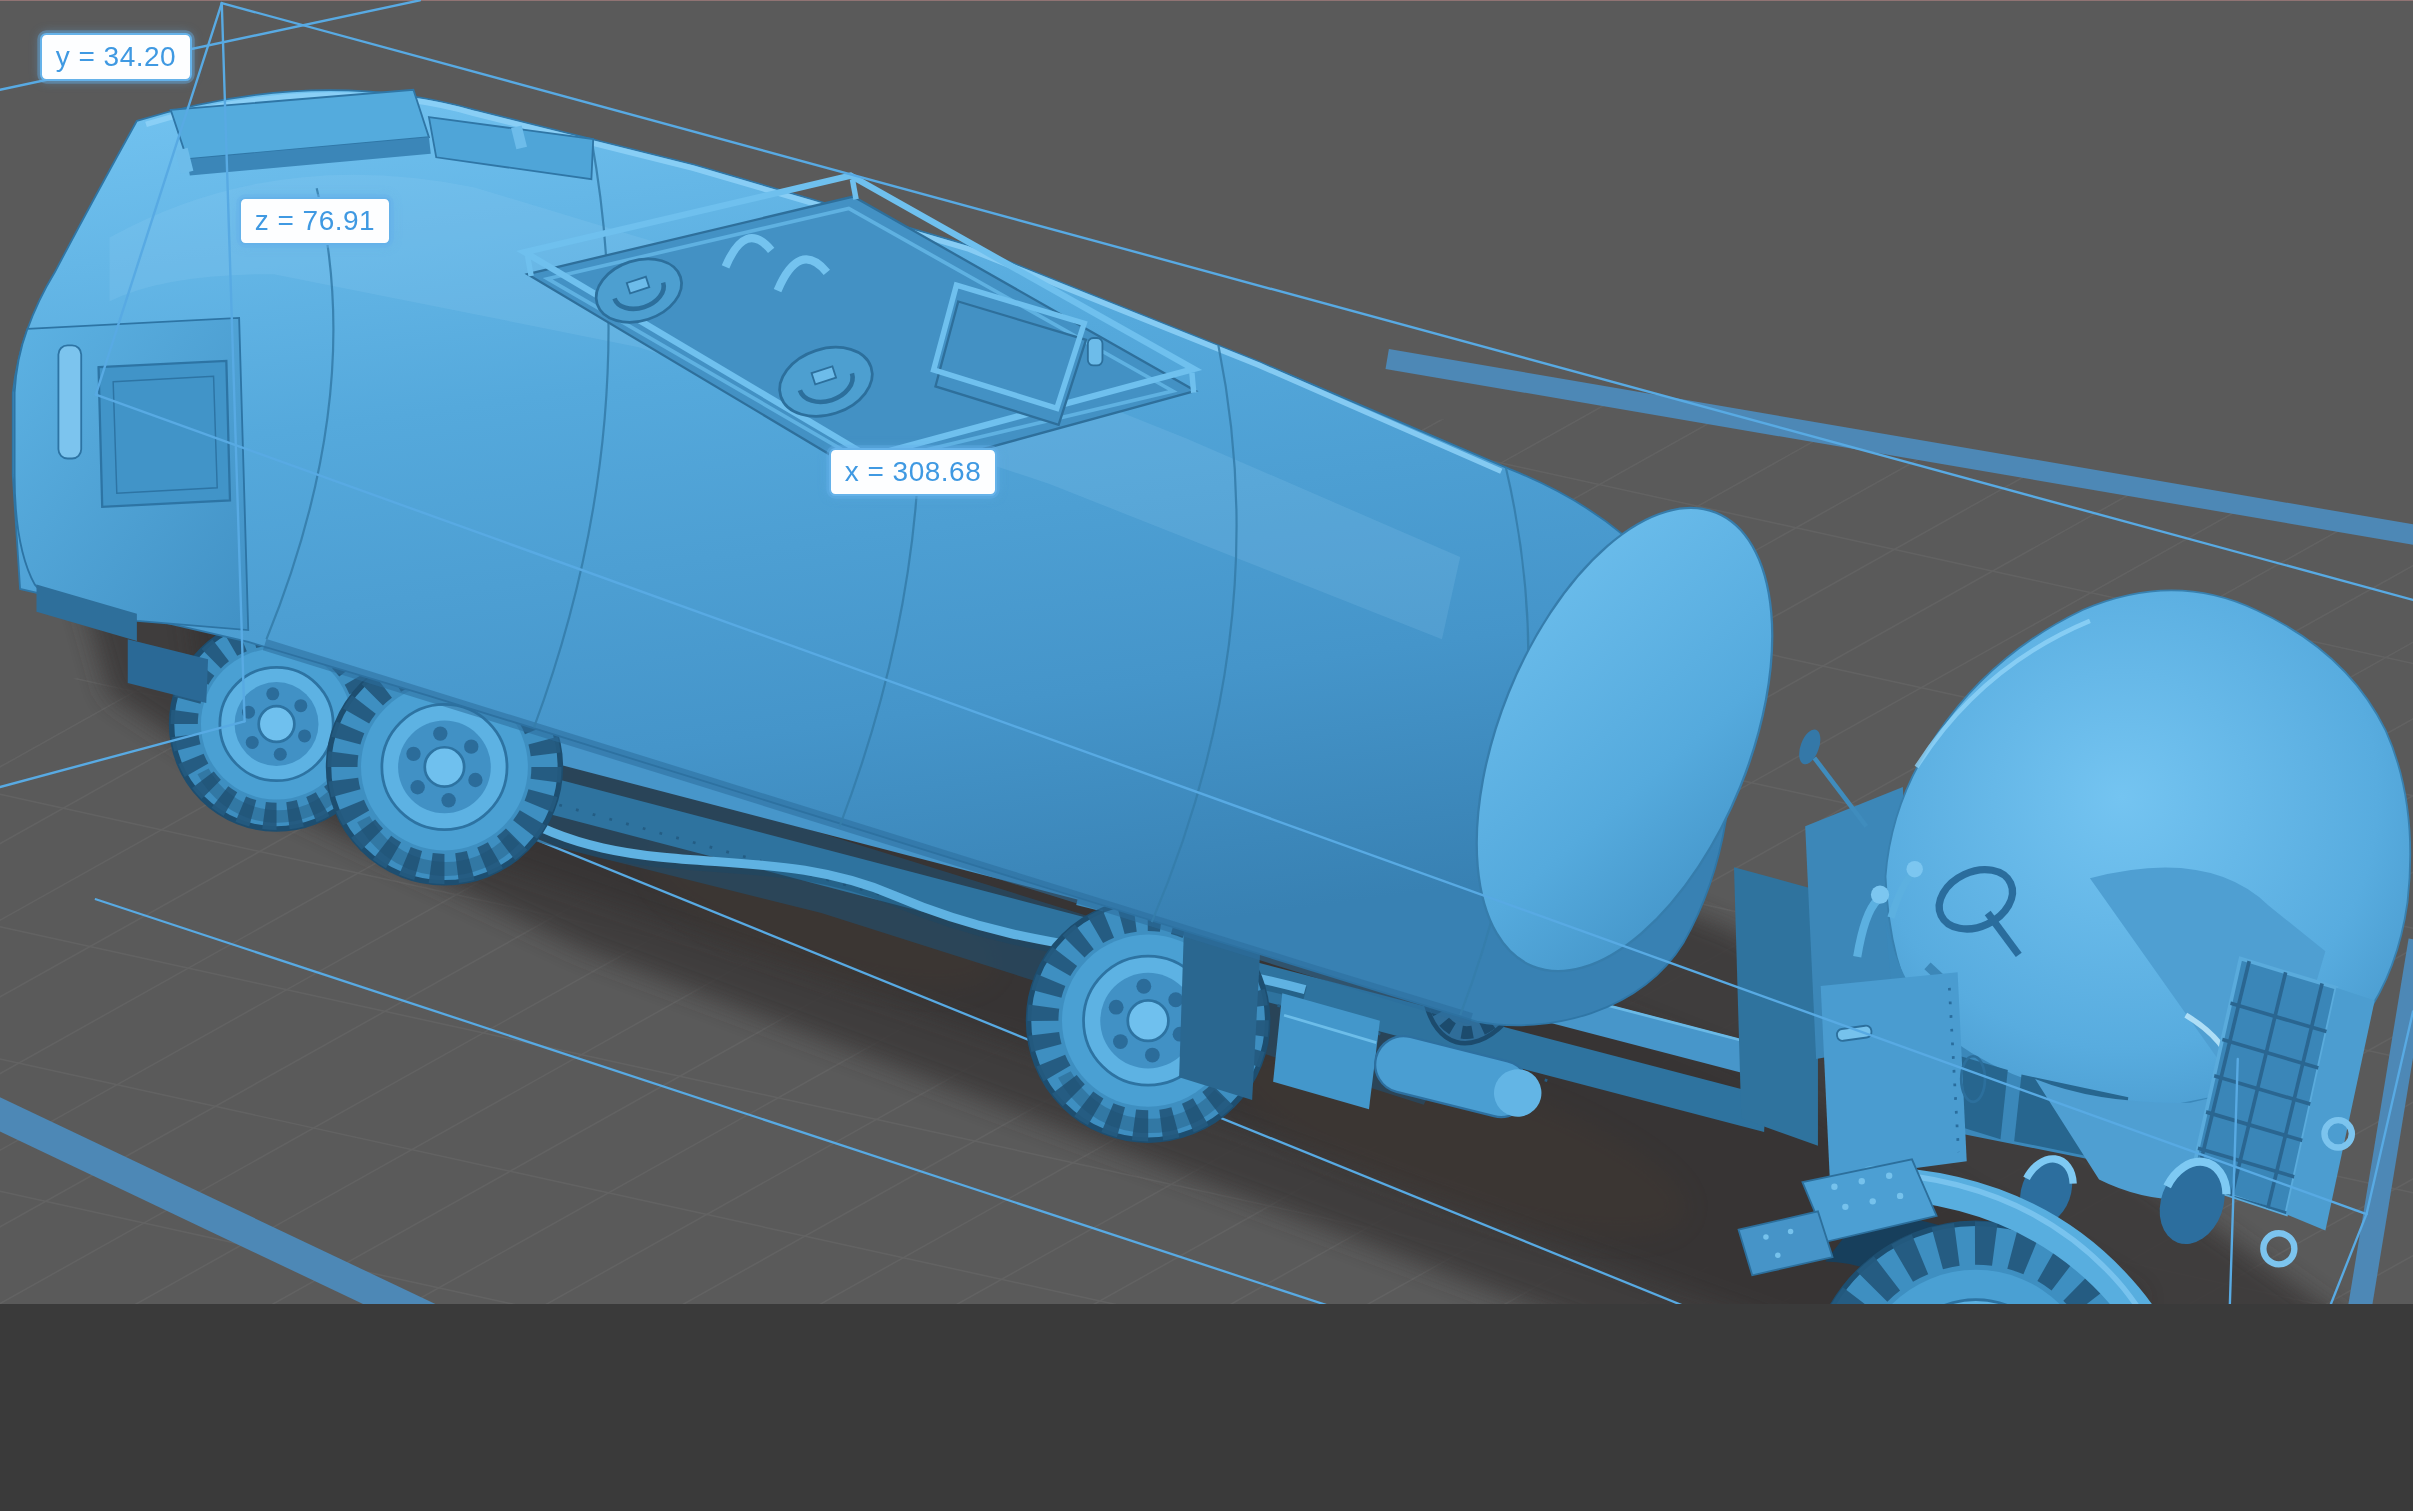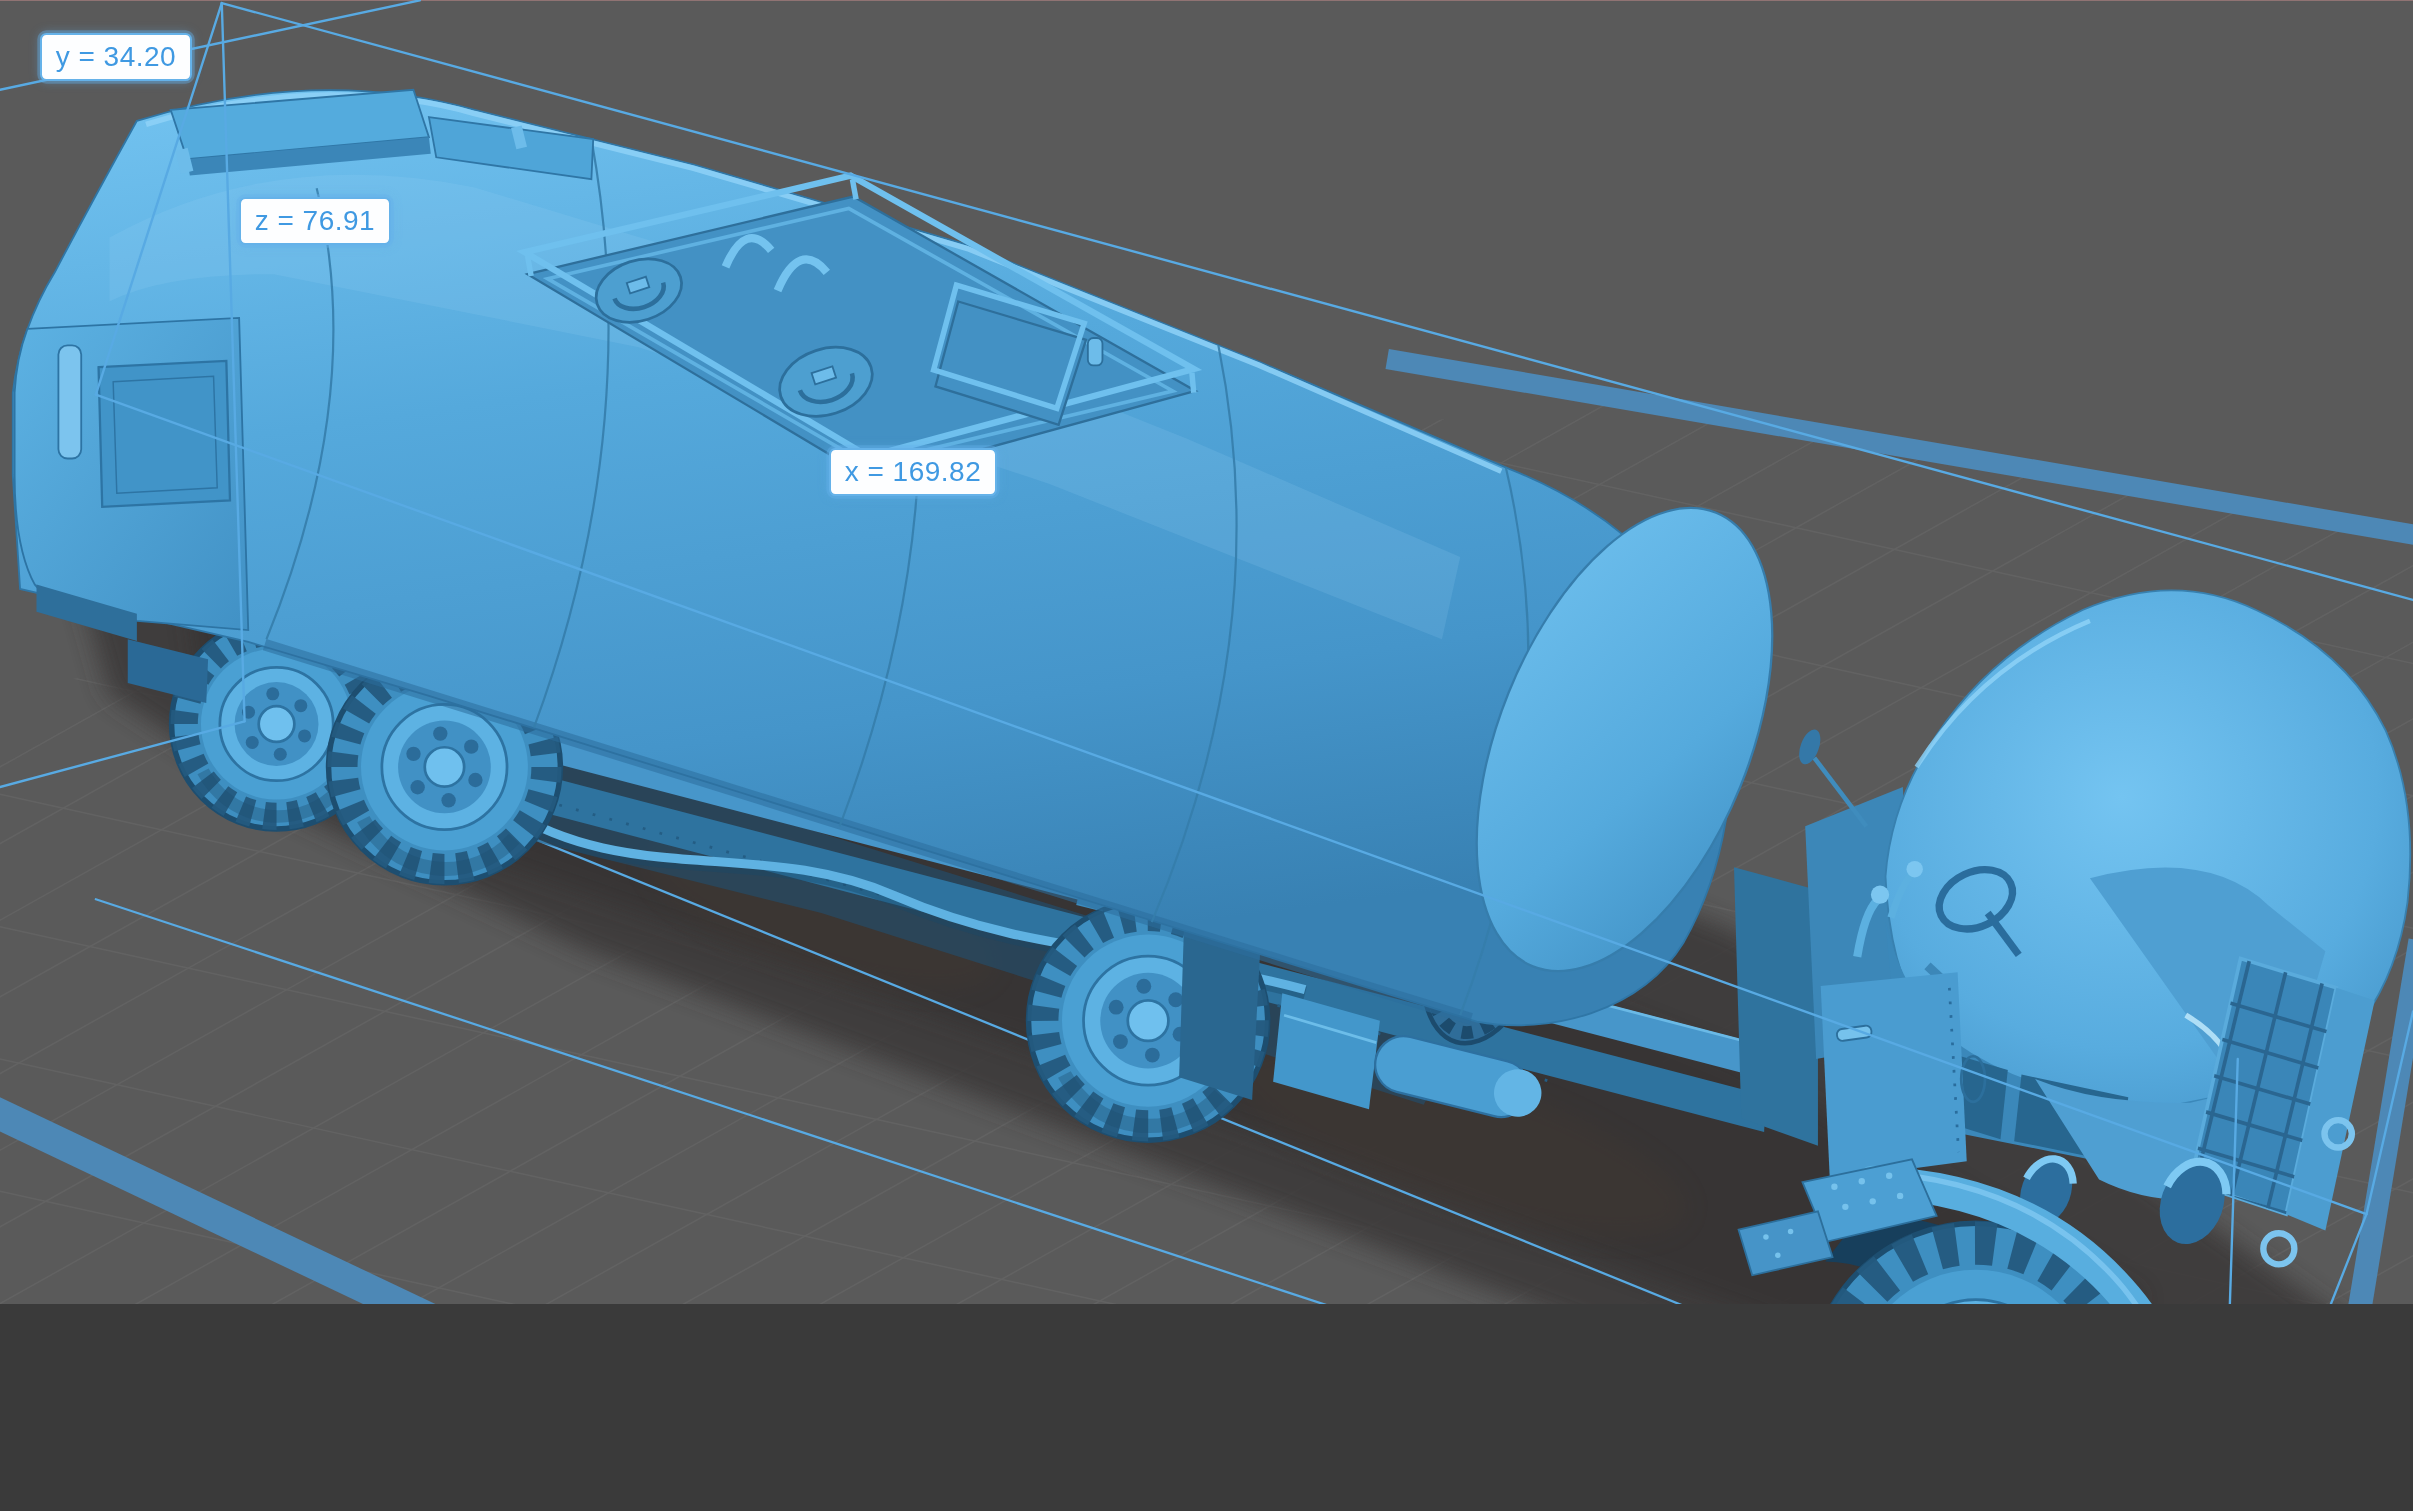--- a/index.html
+++ b/index.html
@@ -390,15 +390,15 @@
     <line x1="105" y1="432" x2="2593" y2="1330"></line>
     <line x1="268" y1="790" x2="0" y2="862"></line>
     <line x1="2593" y1="1330" x2="2464" y2="1656"></line>
     <line x1="2452" y1="1160" x2="2436" y2="1656"></line>
     <line x1="2593" y1="1330" x2="2644" y2="1108"></line>
   </g>
 </svg>
 
   <div class="dim-label label-y">y = 34.20</div>
   <div class="dim-label label-z">z = 76.91</div>
-  <div class="dim-label label-x">x = 169.82</div>
+  <div class="dim-label label-x">x = 308.68</div>
 </div>
 
 
 </body></html>

